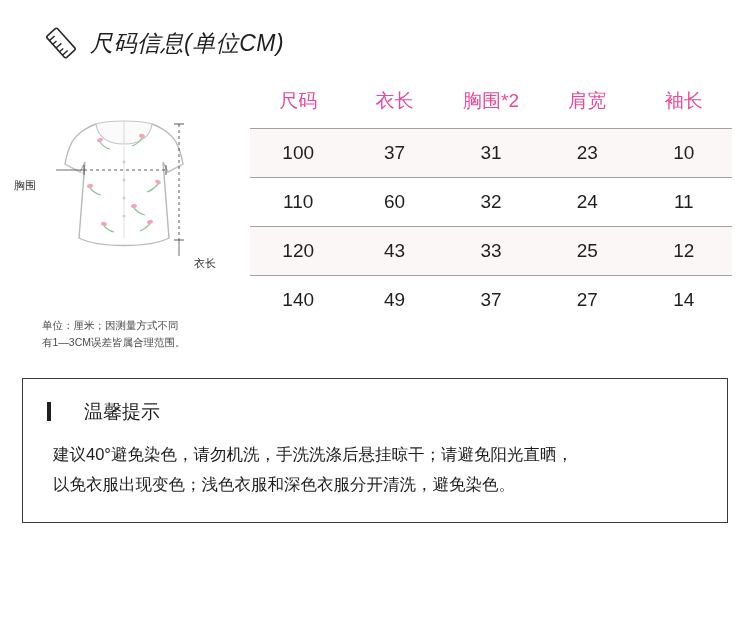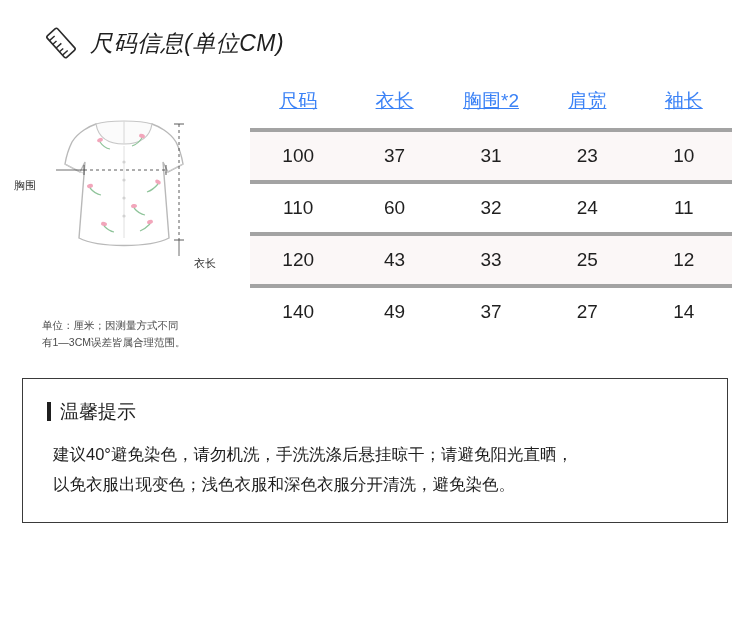--- a/index.html
+++ b/index.html
@@ -91,31 +91,30 @@
     padding-right: 18px;
   }
   table.size-table {
     width: 100%;
     border-collapse: collapse;
     table-layout: fixed;
   }
   table.size-table th {
     font-size: 19px;
     font-weight: 400;
-    color: #3b82f6;
+    color: #ec4899;
     padding: 10px 0 14px 0;
     text-align: center;
-    text-decoration: underline;
   }
   table.size-table td {
     font-size: 19px;
     color: #1f1f1f;
     text-align: center;
     padding: 13px 0;
-    border-top: 4px solid #a3a3a3;
+    border-top: 1px solid #a3a3a3;
   }
   table.size-table tbody tr:nth-child(odd) td {
     background: #fbf7f7;
   }
   table.size-table tbody tr:nth-child(even) td {
     background: #ffffff;
   }
 
   
   .tips {
@@ -131,20 +130,21 @@
   }
   .tips-bar {
     width: 4px;
     height: 19px;
     background: #1f1f1f;
     margin-right: 9px;
   }
   .tips-title {
     font-size: 19px;
     color: #1f1f1f;
+    margin-left: 24px;
   }
   .tips-body {
     font-size: 16.5px;
     line-height: 1.85;
     color: #1f1f1f;
     padding-left: 6px;
   }
 </style>
 </head>
 <body>

